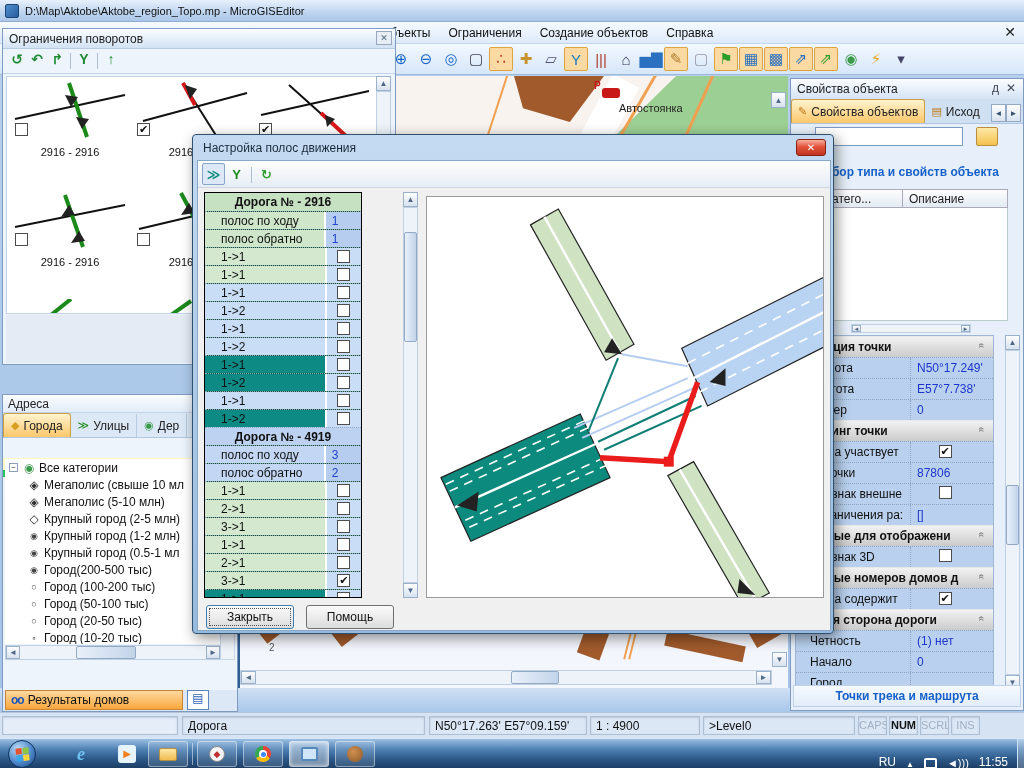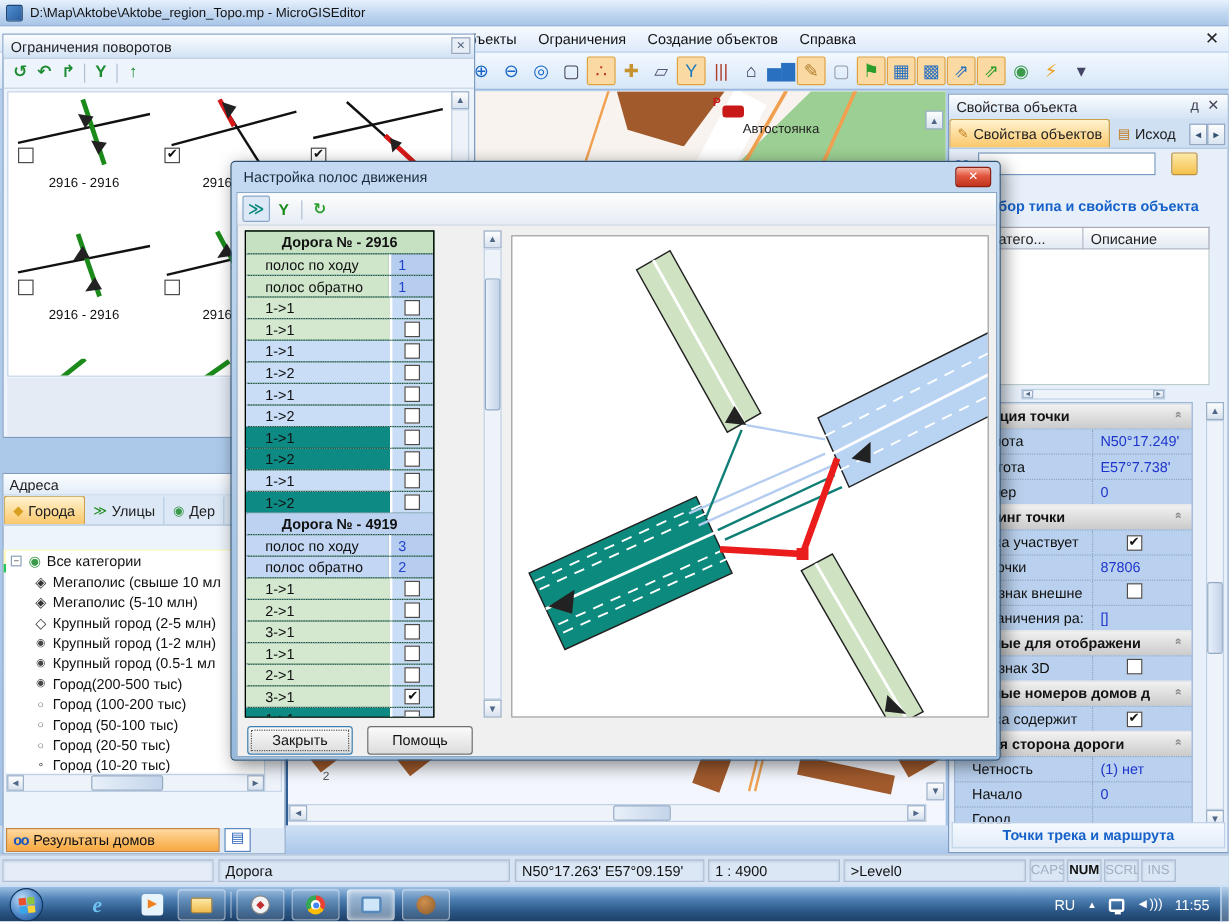--- a/index.html
+++ b/index.html
@@ -125,21 +125,21 @@
 
   
   #taskbar { left:0; top:738px; width:1024px; height:30px; background:linear-gradient(#9cc0e4,#4f81b4 35%,#2b5787 70%,#1d3f66); border-top:1px solid #d8e8f8; z-index:20; }
   .tk-btn { position:absolute; top:2px; width:40px; height:26px; border:1px solid rgba(255,255,255,.45); border-radius:3px; background:rgba(255,255,255,.13); display:flex; align-items:center; justify-content:center; }
   .tk-btn.active { background:rgba(255,255,255,.4); box-shadow:inset 0 0 4px rgba(255,255,255,.7); }
   .tk-plain { position:absolute; top:2px; width:34px; height:26px; display:flex; align-items:center; justify-content:center; }
   #start-orb { position:absolute; left:8px; top:1px; width:28px; height:28px; border-radius:50%; background:radial-gradient(circle at 35% 30%,#bcdcf8,#4d86c8 55%,#1c4a86); border:1px solid #12355e; display:flex; align-items:center; justify-content:center; }
   #orb-flag { width:13px; height:13px; transform:rotate(-6deg); display:grid; grid-template-columns:6px 6px; grid-template-rows:6px 6px; gap:1px; }
   #orb-flag i:nth-child(1){background:#e8502e;} #orb-flag i:nth-child(2){background:#8ec641;}
   #orb-flag i:nth-child(3){background:#38a6e8;} #orb-flag i:nth-child(4){background:#fbd438;}
-  #tray { position:absolute; right:6px; top:0; height:30px; display:flex; align-items:center; gap:10px; color:#fff; font-size:12px; }
+  #tray { position:absolute; right:6px; top:0; height:30px; display:flex; align-items:flex-end; gap:10px; color:#fff; font-size:12px; }
   #show-desktop { position:absolute; right:0; top:0; width:7px; height:30px; background:rgba(255,255,255,.25); border-left:1px solid #cfe4f8; }
   .spk { color:#fff; font-size:11px; }
   .net-ico { width:13px; height:11px; border:2px solid #fff; border-radius:2px; position:relative; }
   .net-ico::after { content:""; position:absolute; left:3px; bottom:-4px; width:5px; height:2px; background:#fff; }
 </style>
 </head>
 <body>
 
 <div id="desktop">
 

